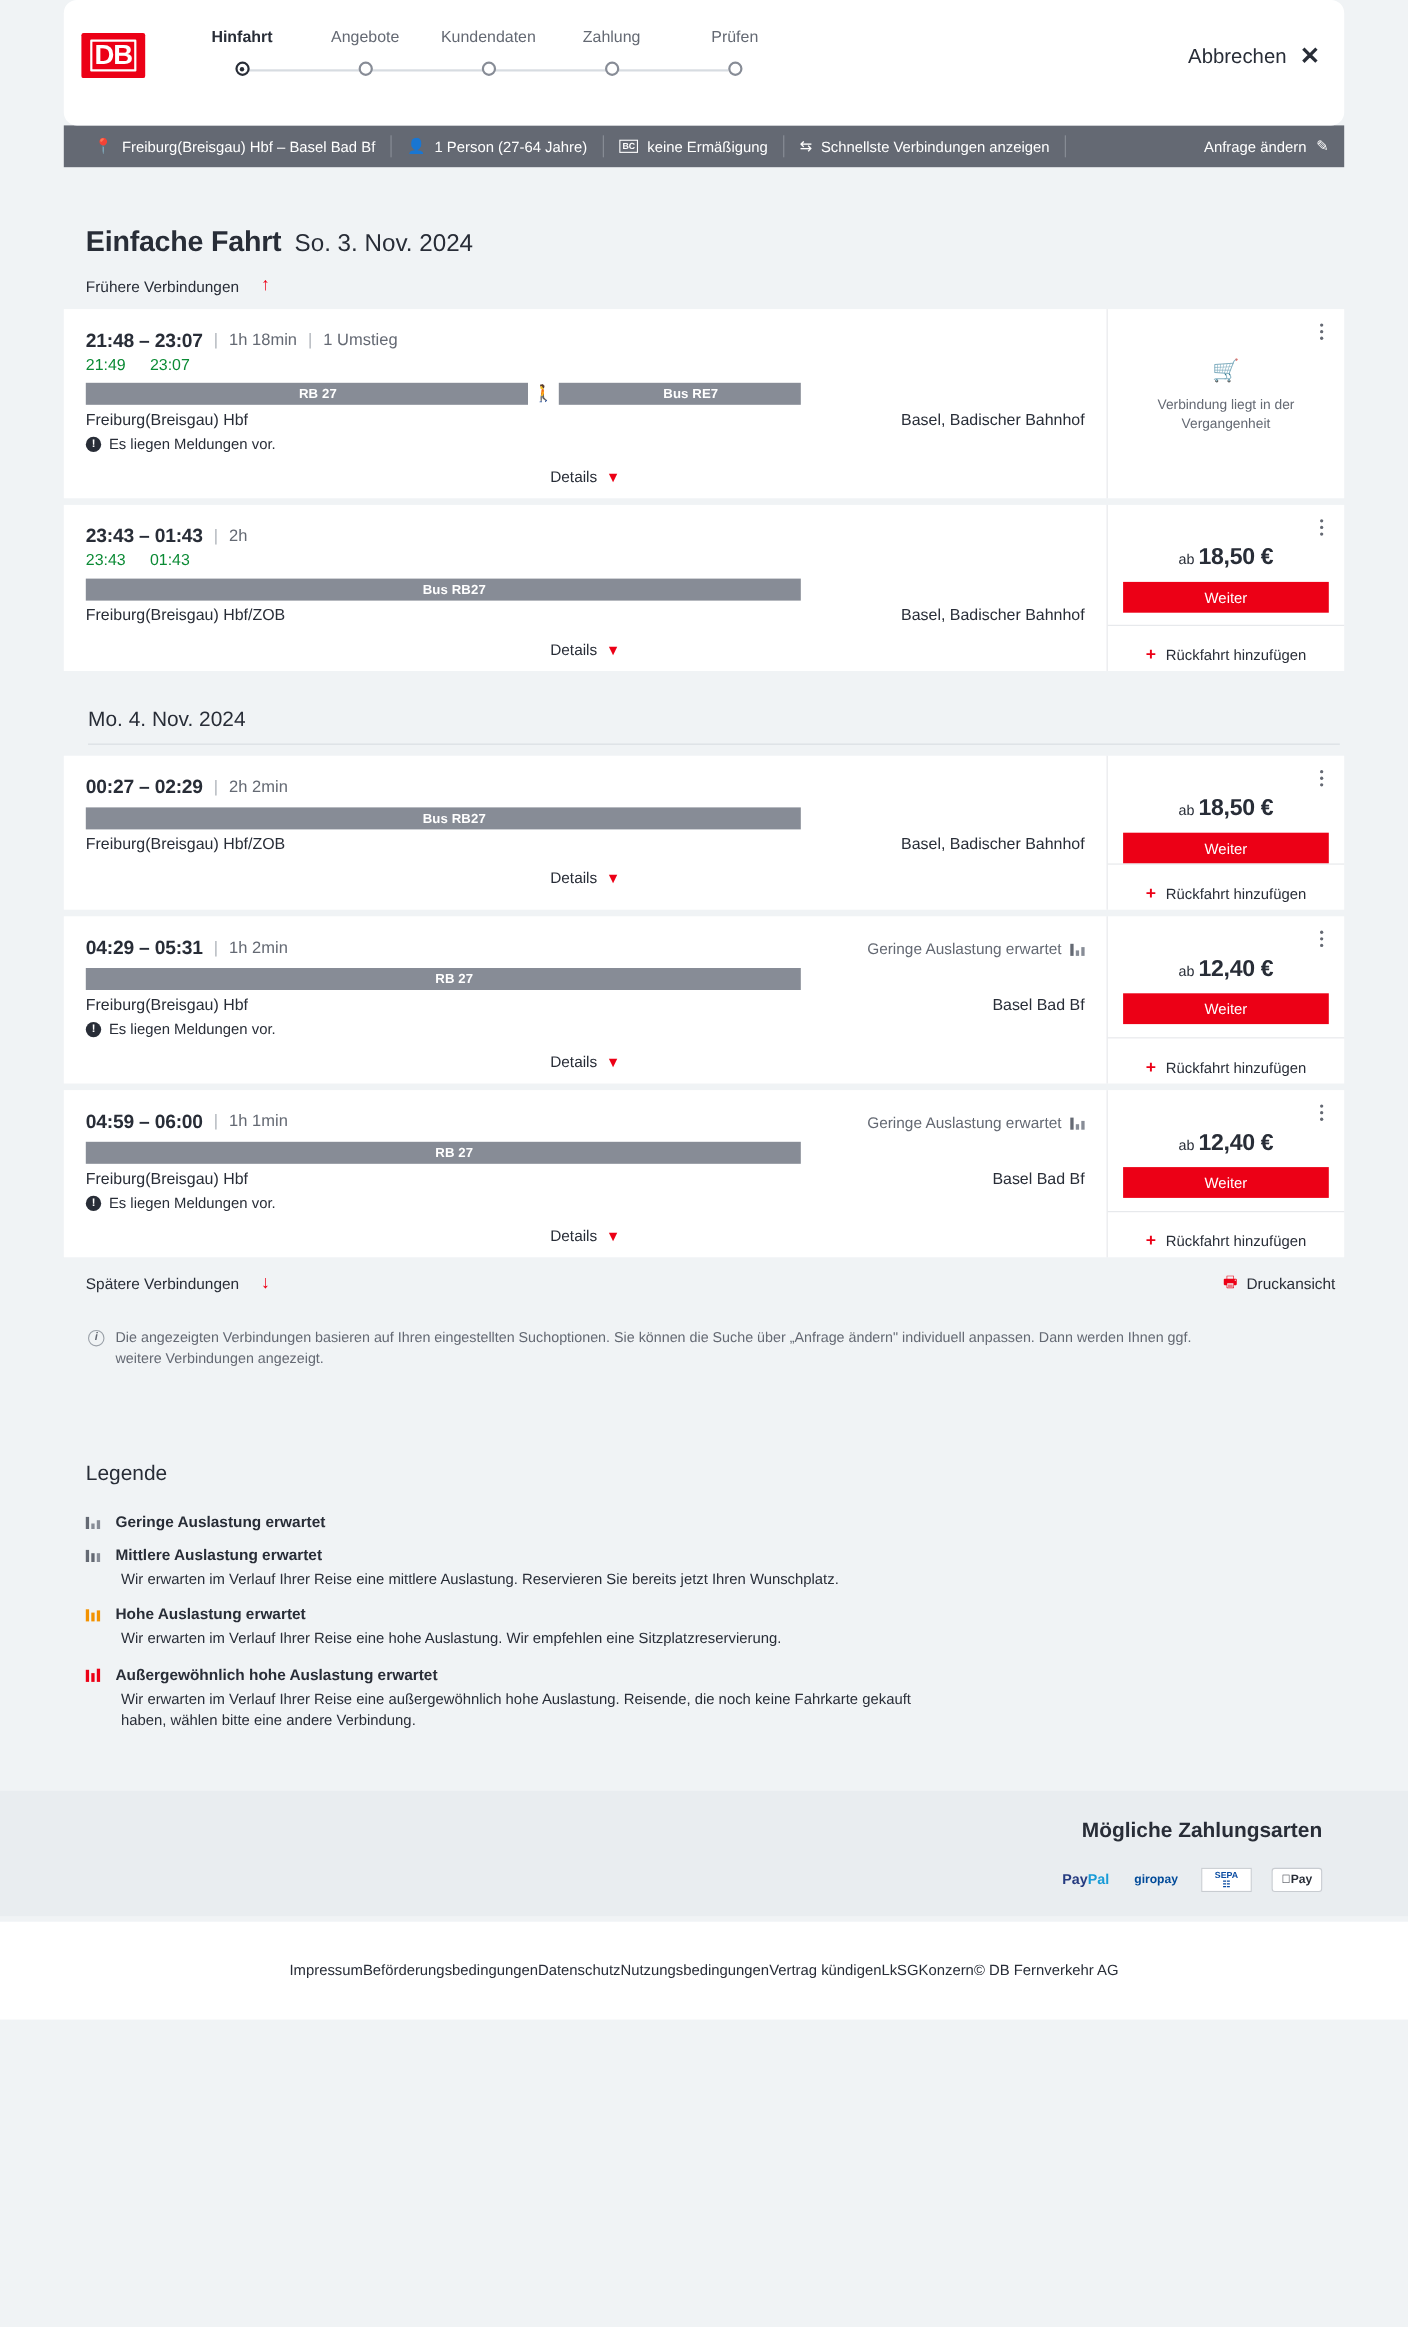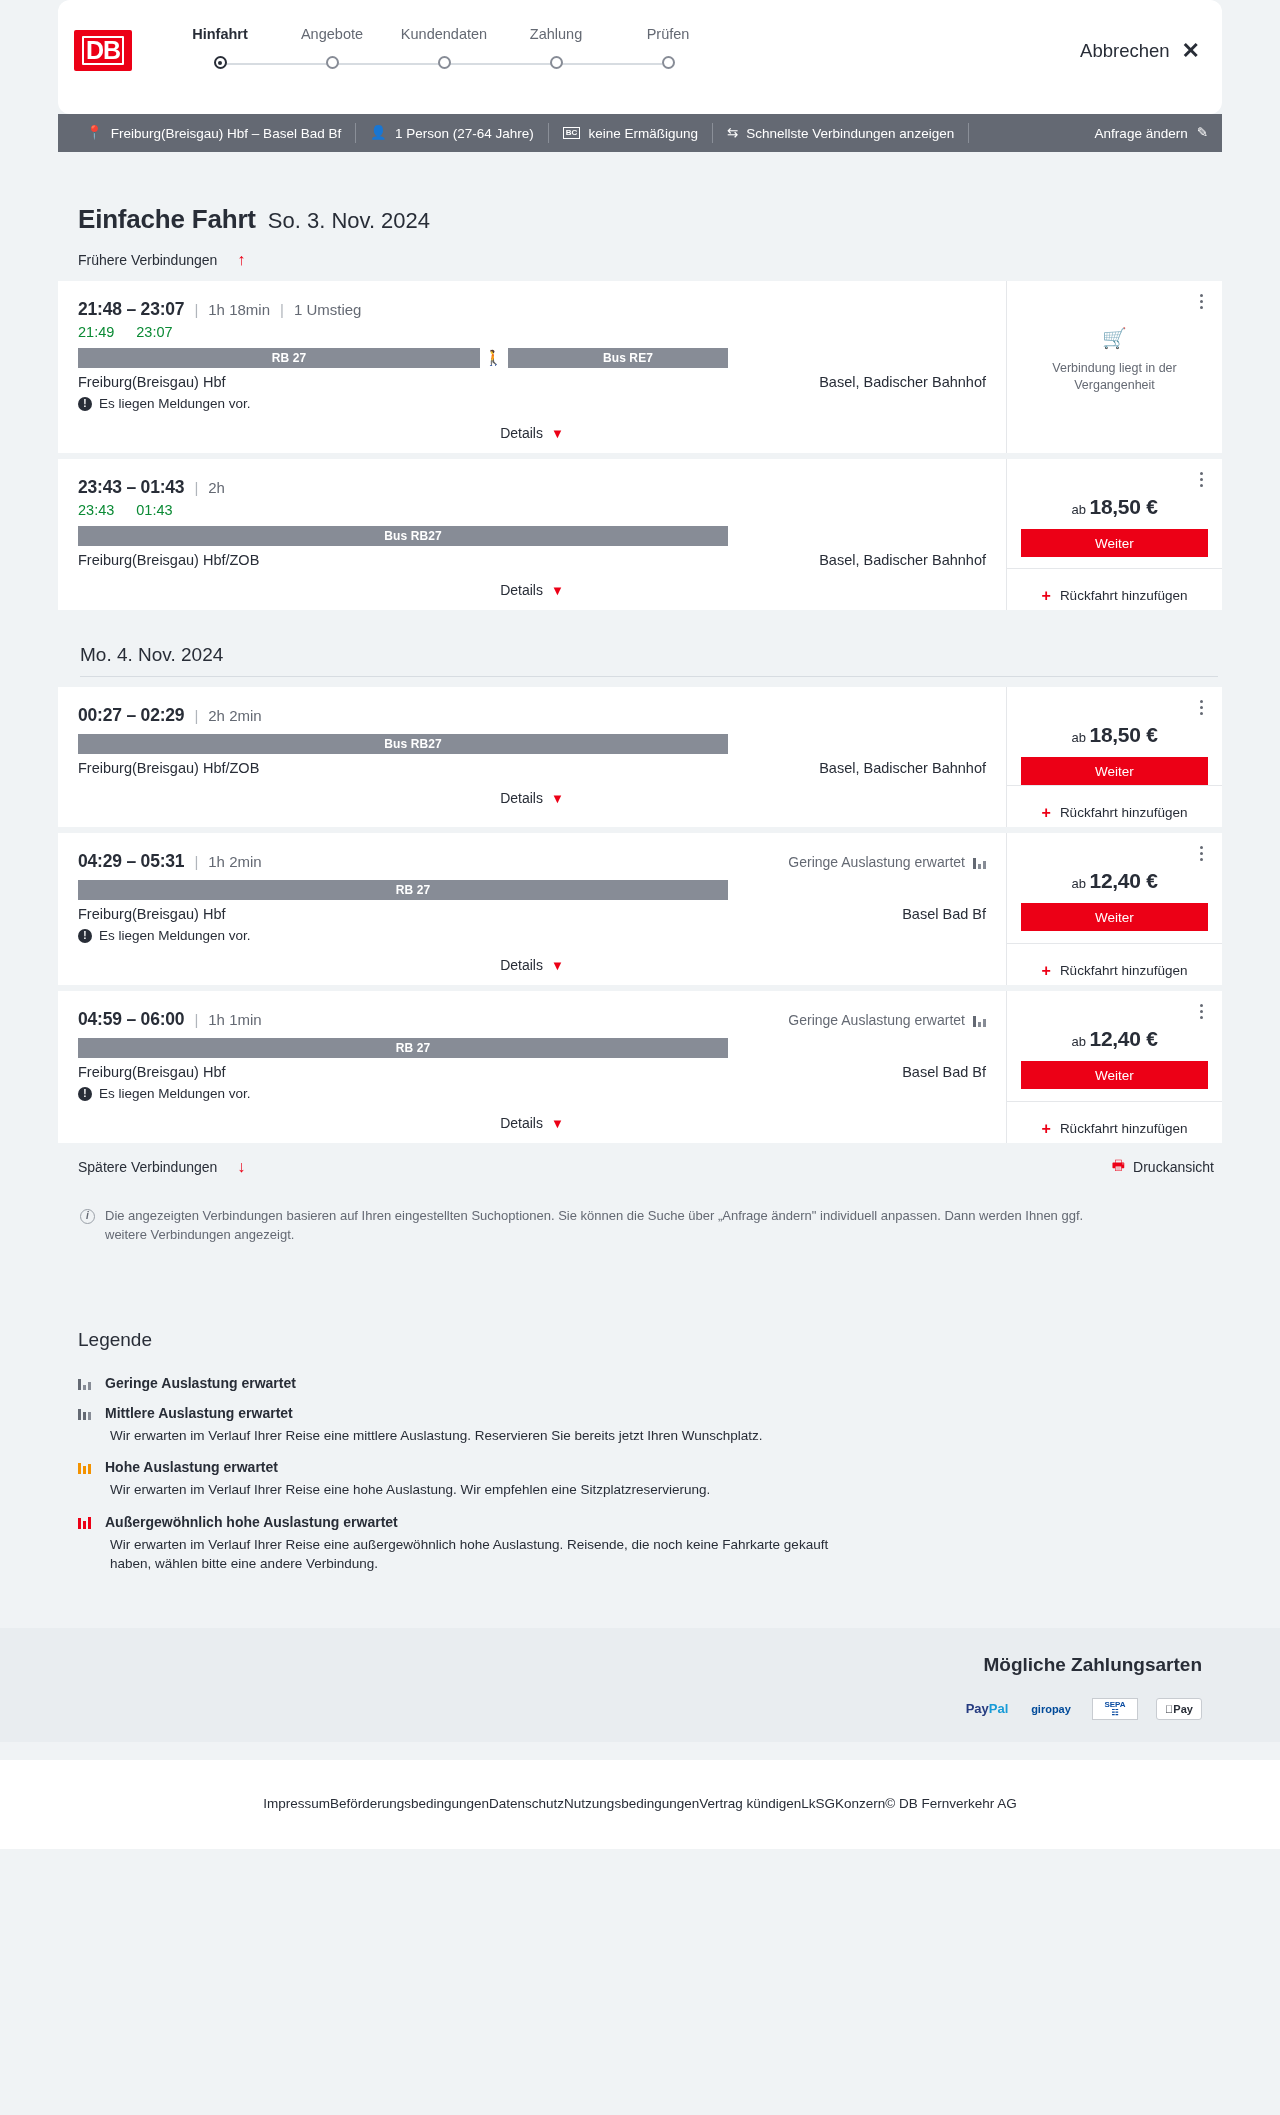--- a/index.html
+++ b/index.html
@@ -309,21 +309,21 @@
   }
   .paypal { color: #253b80; font-size: 13px; }
   .paypal span { color: #179bd7; }
   .giro { color: #004a99; font-size: 11px; font-weight: bold; }
   .sepa { background:#fff; border:1px solid #c8ccd1; padding:2px 4px; color:#0c4da2; font-size:8px; line-height:1.05; text-align:center;}
   .applepay { background: #fff; border: 1px solid #c8ccd1; border-radius: 3px; padding: 2px 7px; font-size: 11px; }
 
   
   .footer-wrap { background: #fff; width: 1280px; margin: 0 auto; }
   .footer {
-    width: 1164px; margin: 18px auto;
+    width: 1164px; margin: 5px auto;
     display: flex; justify-content: center; align-items: center;
     padding: 36px 0 38px 0;
     font-size: 13.5px;
   }
   .footer a { color: #282d37; text-decoration: none; cursor: pointer; }
   .footer .copy { color: #282d37; }
 </style>
 </head>
 <body>
 

